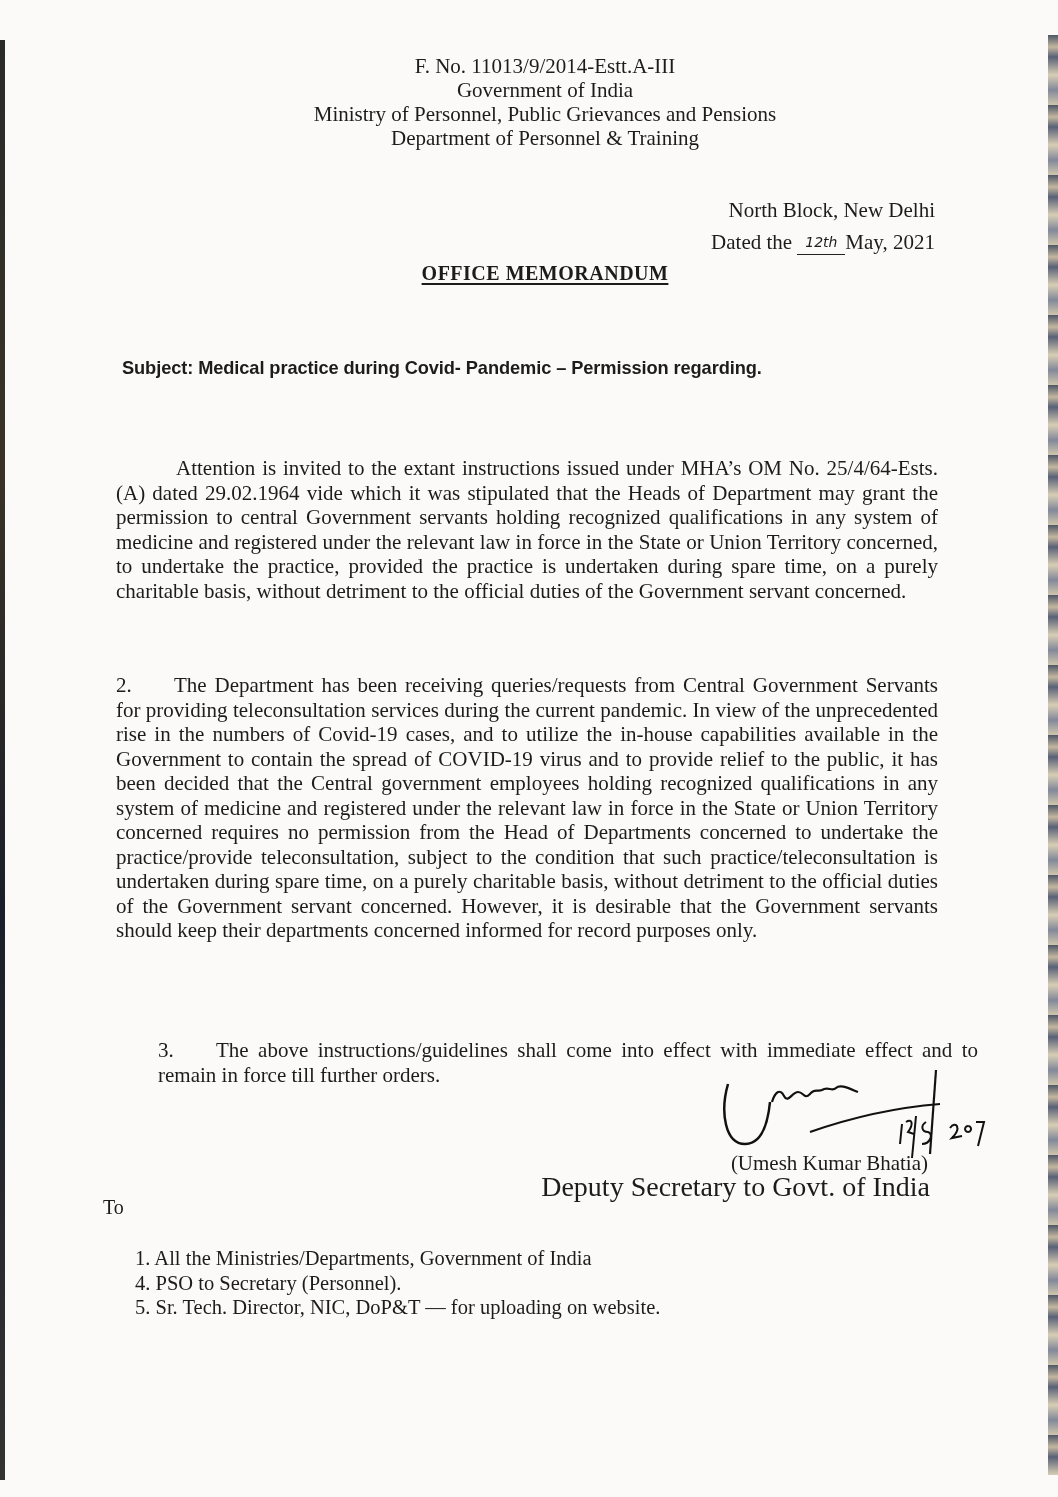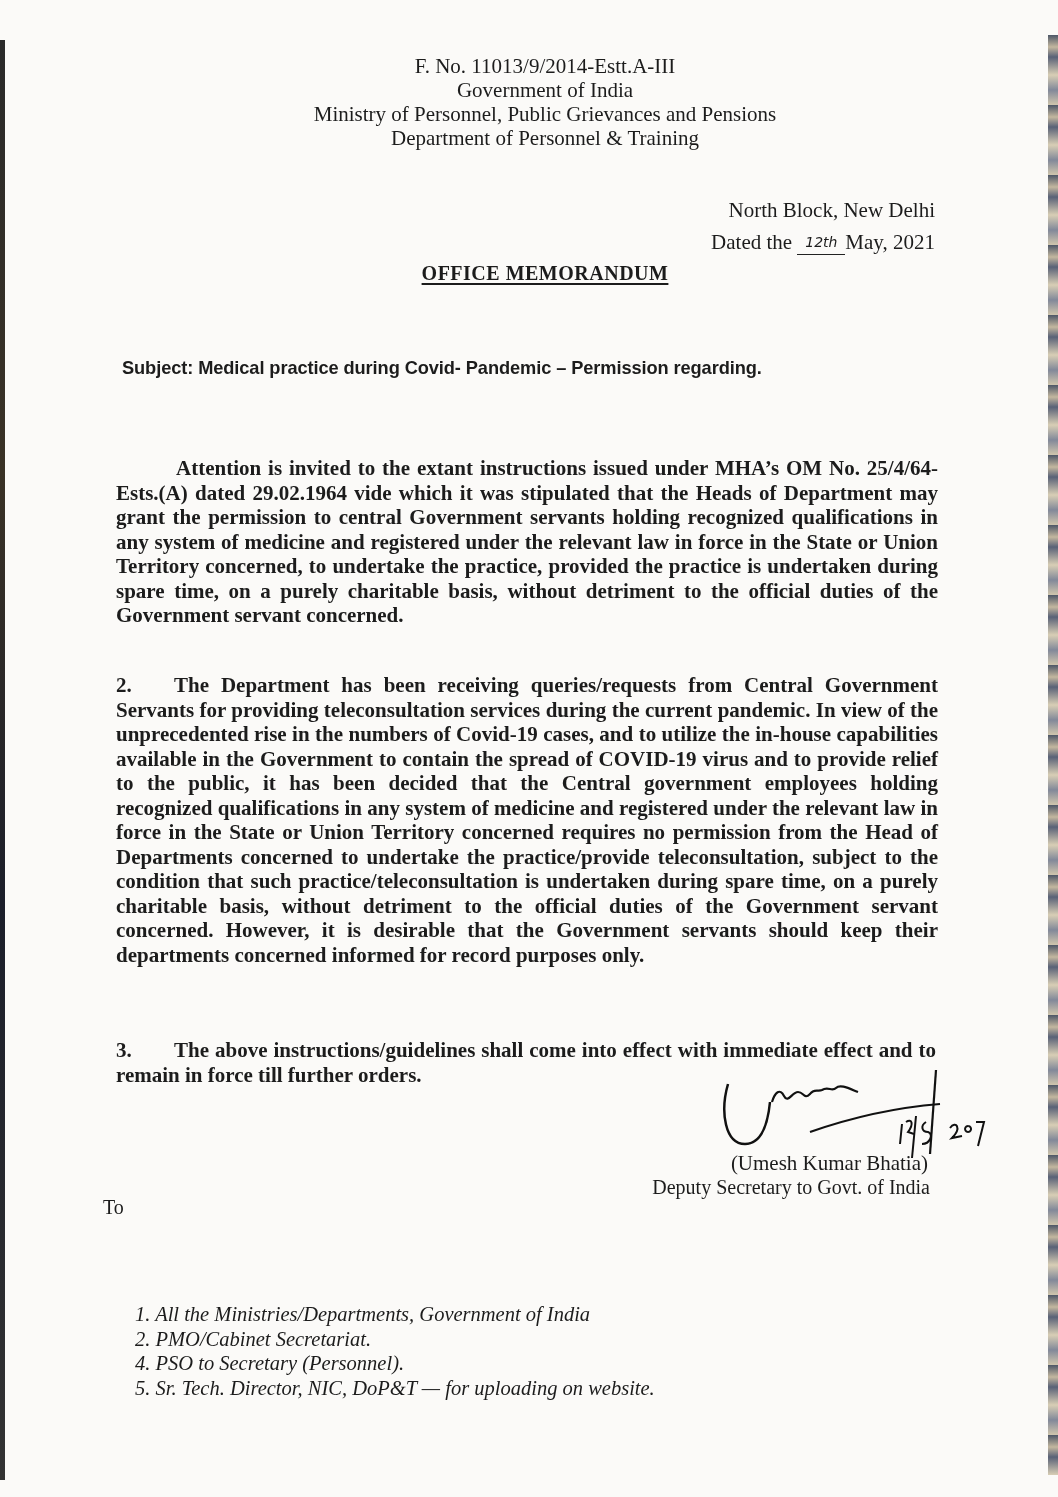--- a/index.html
+++ b/index.html
@@ -31,33 +31,32 @@
     .subject {
       position: absolute; top: 356px; left: 122px; width: 830px;
       font-family: "Liberation Sans", "DejaVu Sans", sans-serif; font-weight: bold;
       font-size: 19px; line-height: 24px; white-space: nowrap; letter-spacing: -0.1px;
       transform: scaleX(0.96); transform-origin: left;
     }
     .para {
       position: absolute; left: 116px; width: 822px;
       font-size: 21px; line-height: 24.5px; text-align: justify;
       font-family: "Liberation Serif", serif;
-      font-weight: bold;
     }
     .p1 { top: 456px; text-indent: 60px; }
     .p2 { top: 673px; }
-    .p3 { top: 1038px; }
+    .p3 { top: 1038px; margin-left: 42px; }
     .num { display: inline-block; width: 58px; }
     .sig {
       position: absolute; left: 700px; top: 1062px; width: 320px; height: 100px;
     }
     .sig-name { position: absolute; top: 1151px; right: 130px; font-size: 21px; text-align: right; line-height: 24px; }
-    .sig-desig { position: absolute; top: 1175px; right: 128px; font-size: 20px; line-height: 24px; }
+    .sig-desig { position: absolute; top: 1175px; right: 128px; font-size: 28px; line-height: 24px; }
     .to { position: absolute; top: 1196px; left: 103px; font-size: 20px; }
-    .dist { position: absolute; top: 1302px; left: 135px; font-size: 20.5px; line-height: 24.5px; font-style: italic; }
+    .dist { position: absolute; top: 1246px; left: 135px; font-size: 20.5px; line-height: 24.5px; }
     .dist div { white-space: nowrap; }
   </style>
 </head>
 <body>
 
 <div class="edge-left"></div>
 <div class="edge-right"></div>
 
 <div class="header">
   <div>F. No. 11013/9/2014-Estt.A-III</div>
@@ -100,16 +99,15 @@
   </svg>
 </div>
 
 <div class="sig-name">(Umesh Kumar Bhatia)</div>
 <div class="sig-desig">Deputy Secretary to Govt. of India</div>
 
 <div class="to">To</div>
 
 <div class="dist">
   <div>1. All the Ministries/Departments, Government of India</div>
-  <div>2. PMO/Cabinet Secretariat.</div>
   <div>4. PSO to Secretary (Personnel).</div>
   <div>5. Sr. Tech. Director, NIC, DoP&amp;T — for uploading on website.</div>
 </div>
 
 </body></html>

